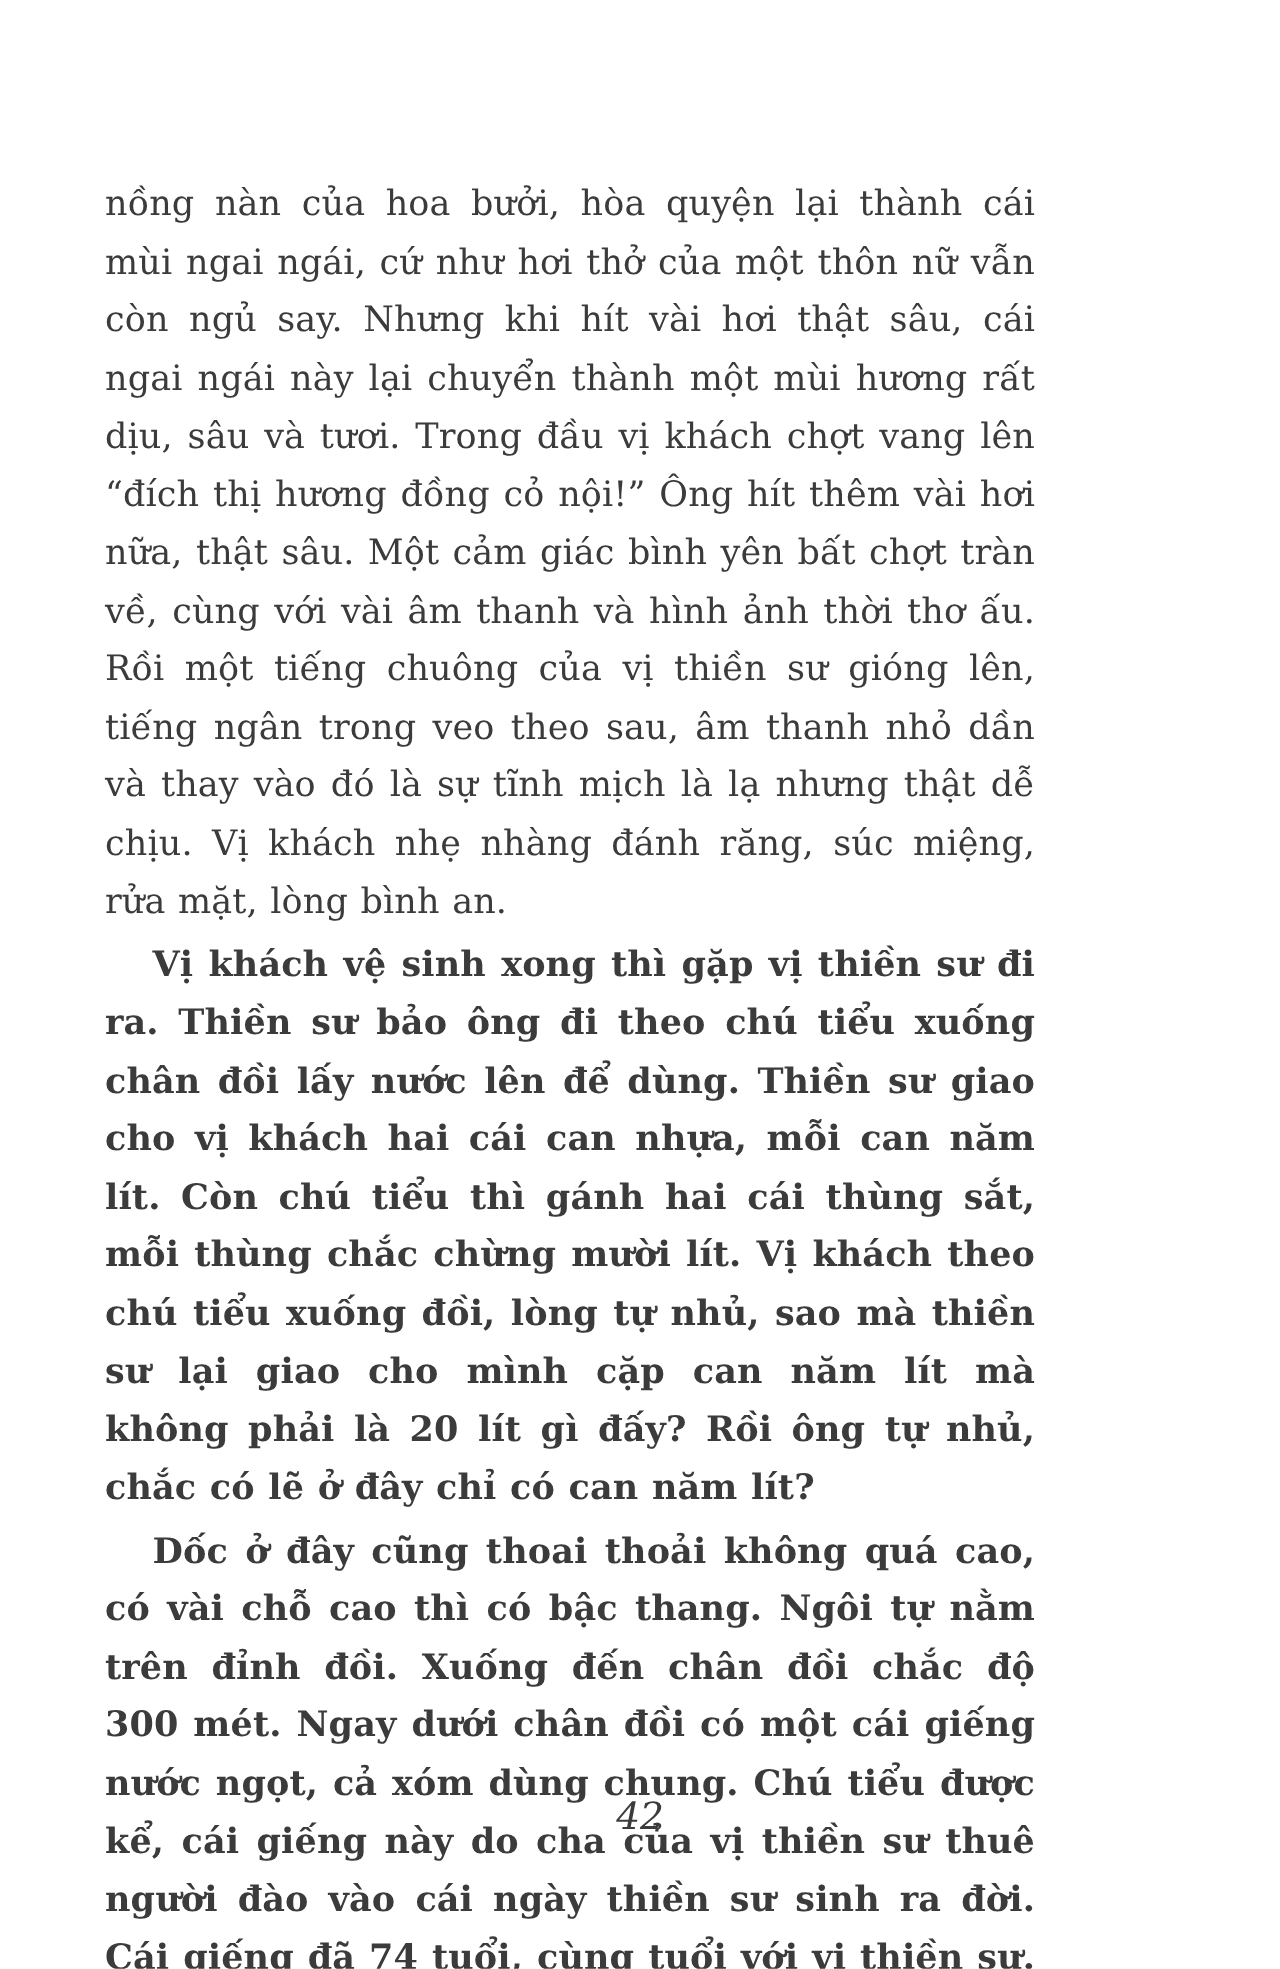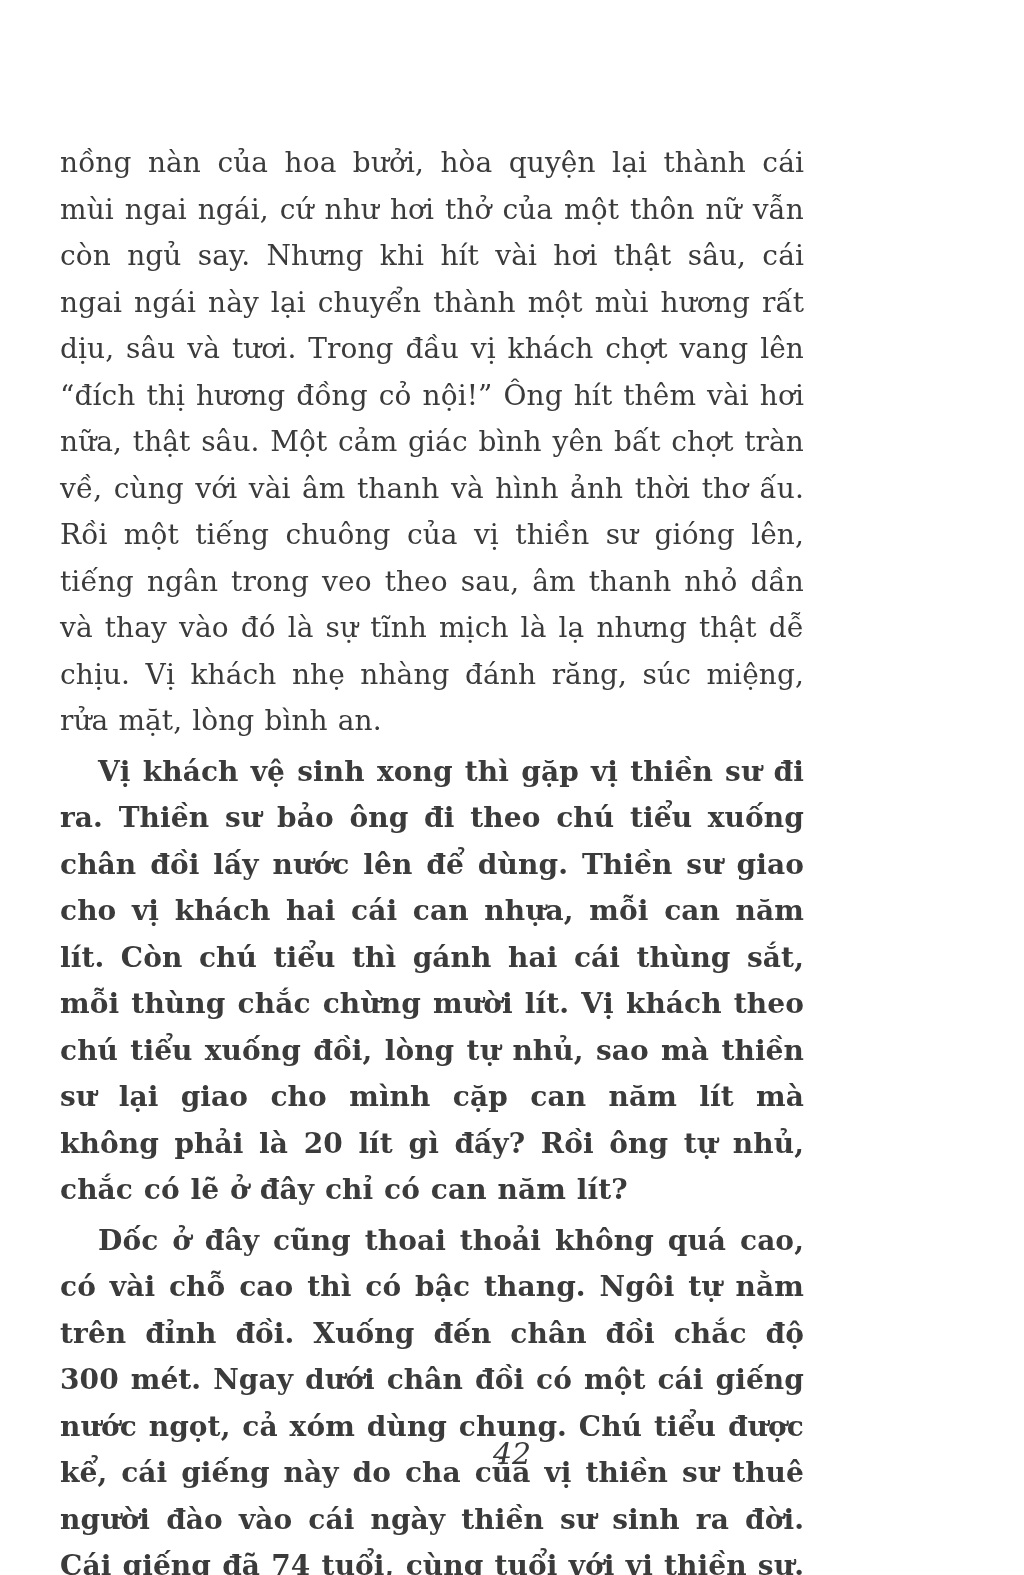--- a/index.html
+++ b/index.html
@@ -12,21 +12,21 @@
     height: 1575px;
     font-family: "DejaVu Serif", "Liberation Serif", serif;
     color: #3b3b3b;
     overflow: hidden;
   }
   .page {
     box-sizing: border-box;
     position: relative;
     width: 1024px;
     height: 1416px;
-    padding: 140px 140px 0 60px;
+    padding: 140px 140px 0 84px;
     background: #ffffff;
   }
   .text-block {
     width: 744px;
   }
   .para {
     margin: 0;
     font-size: 28px;
     line-height: 46.5px;
     text-align: justify;

